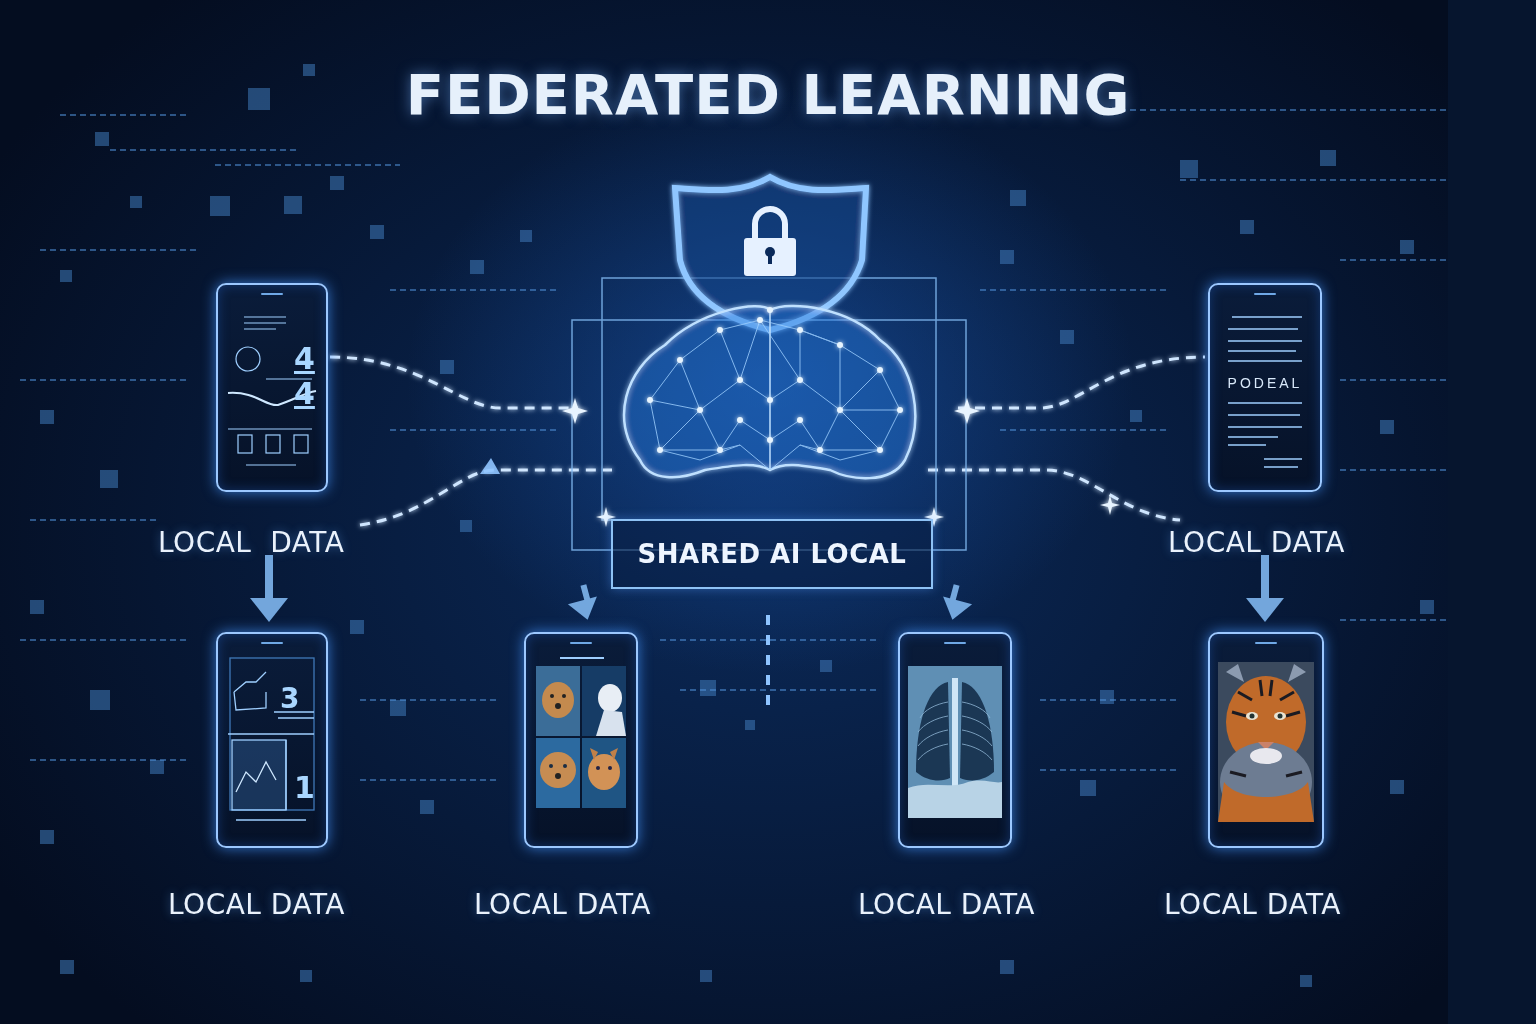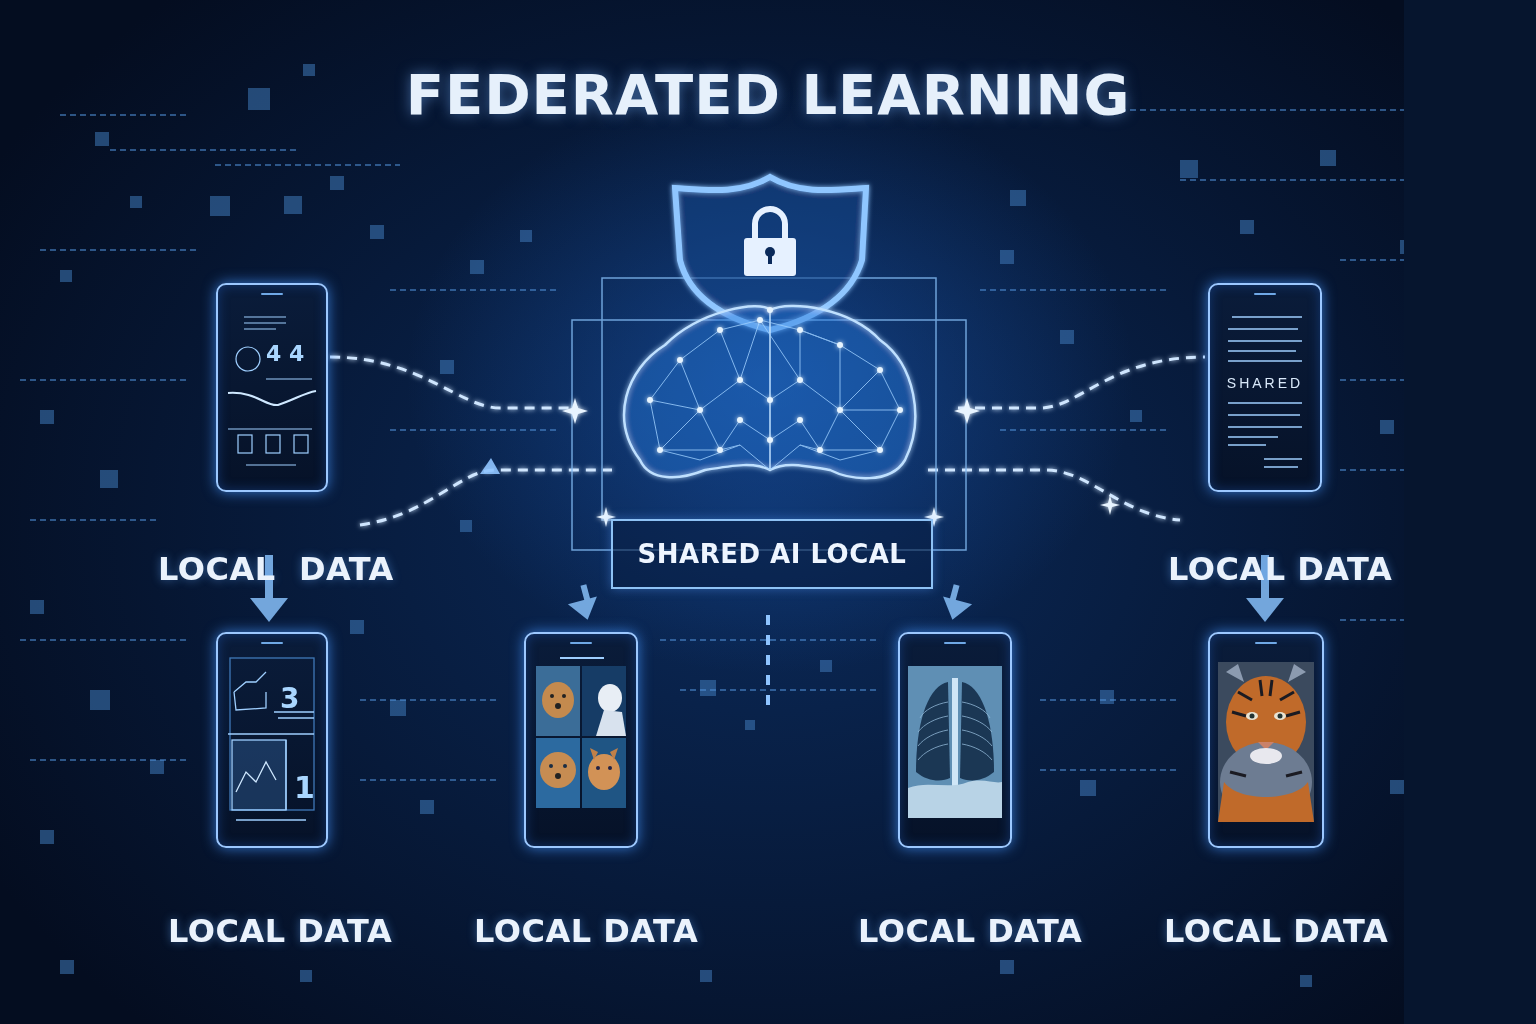--- a/index.html
+++ b/index.html
@@ -1,23 +1,23 @@
 <!DOCTYPE html>
 <html><head>
 <meta charset="utf-8">
 <style>
   html,body{margin:0;padding:0;}
   body{width:1536px;height:1024px;overflow:hidden;background:#06152e;font-family:"DejaVu Sans",sans-serif;}
   #stage{position:relative;width:1404px;height:1024px;overflow:hidden;
     background:
       radial-gradient(ellipse 520px 420px at 770px 380px, rgba(30,100,200,0.45), rgba(10,40,90,0) 70%),
-      radial-gradient(ellipse 900px 700px at 768px 520px, #0b2a5a 0%, #071a3a 55%, #040d20 100%);}
+      radial-gradient(ellipse 900px 700px at 768px 520px, #0b2a5a 0%, #071a3a 55%, #040d20 100%); padding-left: 44px;}
   .bg-svg{position:absolute;left:0;top:0;}
   .title{position:absolute;left:0;top:62px;width:1536px;text-align:center;color:#e6f0fb;font-size:56px;font-weight:bold;letter-spacing:1px;text-shadow:0 0 14px rgba(120,180,255,0.5);}
-  .label{position:absolute;color:#eaf2fc;font-size:32px;font-weight:bold;letter-spacing:0.5px;text-shadow:0 0 10px rgba(100,170,255,0.45);white-space:pre;margin-top:24px;}
+  .label{position:absolute;color:#eaf2fc;font-size:28px;font-weight:normal;letter-spacing:0.5px;text-shadow:0 0 10px rgba(100,170,255,0.45);white-space:pre;}
   .phone{position:absolute;border:2px solid #9cc8ff;border-radius:10px;background:linear-gradient(180deg,#0a1c3a,#061228);box-shadow:0 0 14px rgba(70,150,255,0.75), inset 0 0 12px rgba(40,110,220,0.35);overflow:hidden;}
   .phone .speaker{position:absolute;top:8px;left:50%;width:22px;height:2px;margin-left:-11px;background:#6fa8e6;border-radius:2px;}
   .phone .screen{position:absolute;left:8px;right:8px;top:18px;bottom:18px;}
   .model-box{position:absolute;left:611px;top:519px;width:318px;height:66px;border:2px solid #8ec2f5;background:rgba(8,30,66,0.6);box-shadow:0 0 10px rgba(90,160,255,0.4);}
   .model-label{position:absolute;left:0;top:0;width:100%;height:100%;display:flex;align-items:center;justify-content:center;color:#eef5ff;font-size:26px;font-weight:bold;letter-spacing:0.5px;}
   .pod{position:absolute;left:0;width:100%;text-align:center;color:#d9e9fa;font-size:14px;letter-spacing:3px;font-family:"Liberation Sans",sans-serif;}
   .big{position:absolute;color:#a9d6ff;font-weight:bold;font-family:"DejaVu Sans",sans-serif;}
 </style>
 </head>
 <body>
@@ -209,21 +209,21 @@
           <circle cx="22" cy="56" r="12"></circle>
             <line x1="40" y1="76" x2="86" y2="76"></line>
           <path d="M2,90 C30,88 40,104 52,102 C70,96 78,90 90,88" stroke="#cfe8ff" stroke-width="2"></path>
           <line x1="2" y1="126" x2="86" y2="126"></line>
           <rect x="12" y="132" width="14" height="18"></rect>
             <rect x="40" y="132" width="14" height="18"></rect>
             <rect x="68" y="132" width="14" height="18"></rect>
           <line x1="20" y1="162" x2="70" y2="162"></line>
         </g>
       </svg>
-      <div class="big" style="left:40px;top:38px;font-size:22px;">4 4</div>
+      <div class="big" style="left:68px;top:38px;font-size:30px;text-decoration:underline;">4 4</div>
     </div>
   </div>
   <div class="label" style="left:158px;top:526px;">LOCAL  DATA</div>
 
   <div class="phone" style="left:1208px;top:283px;width:110px;height:205px;">
     <div class="speaker"></div>
     <div class="screen">
       <svg width="94" height="170">
         <g stroke="#9fcfff" stroke-width="1.5">
           <line x1="14" y1="14" x2="84" y2="14"></line>
@@ -233,21 +233,21 @@
             <line x1="10" y1="58" x2="84" y2="58"></line>
           <line x1="10" y1="100" x2="84" y2="100"></line>
             <line x1="10" y1="112" x2="82" y2="112"></line>
             <line x1="10" y1="124" x2="84" y2="124"></line>
           <line x1="10" y1="134" x2="60" y2="134"></line>
             <line x1="10" y1="142" x2="48" y2="142"></line>
           <line x1="46" y1="156" x2="84" y2="156"></line>
             <line x1="46" y1="164" x2="80" y2="164"></line>
         </g>
       </svg>
-      <div class="pod" style="top:72px;">SHARED</div>
+      <div class="pod" style="top:72px;">PODEAL</div>
     </div>
   </div>
   <div class="label" style="left:1168px;top:526px;">LOCAL DATA</div>
 
   <div class="phone" style="left:216px;top:632px;width:108px;height:212px;">
     <div class="speaker"></div>
     <div class="screen">
       <svg width="92" height="176">
         <g stroke="#9fcfff" stroke-width="1.3" fill="none">
           <rect x="4" y="6" width="84" height="152" stroke="#3f79b8"></rect>

